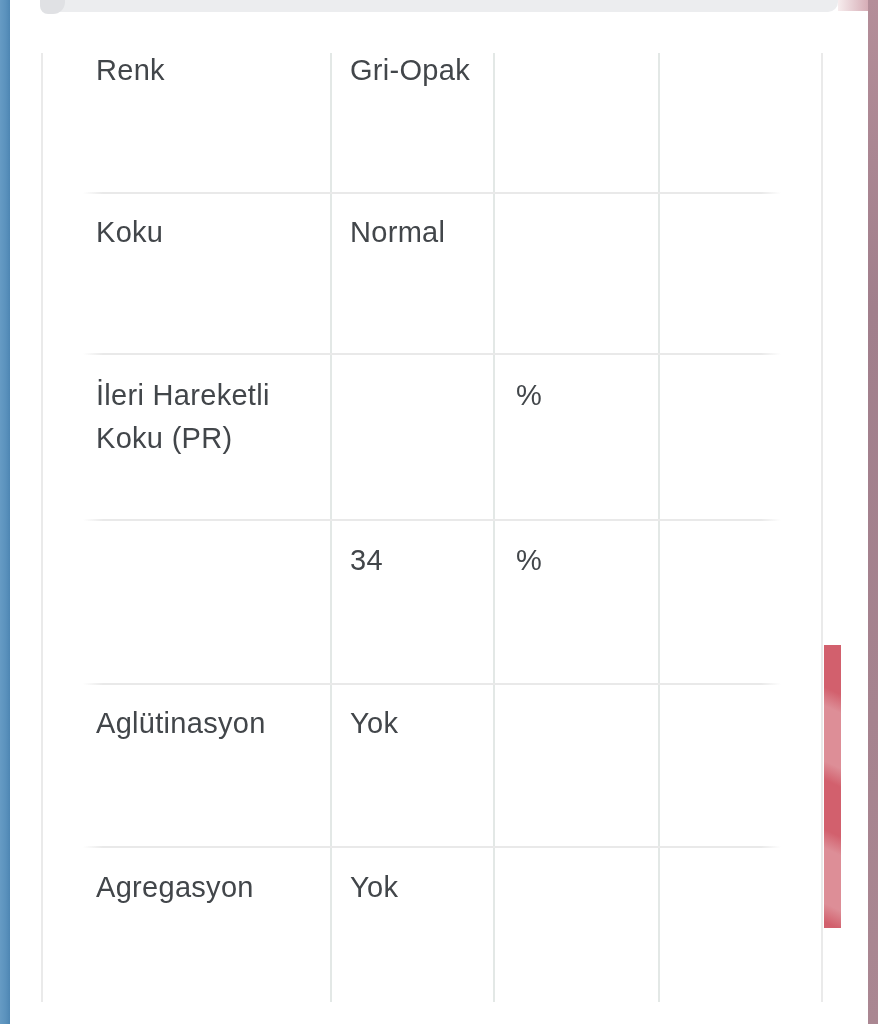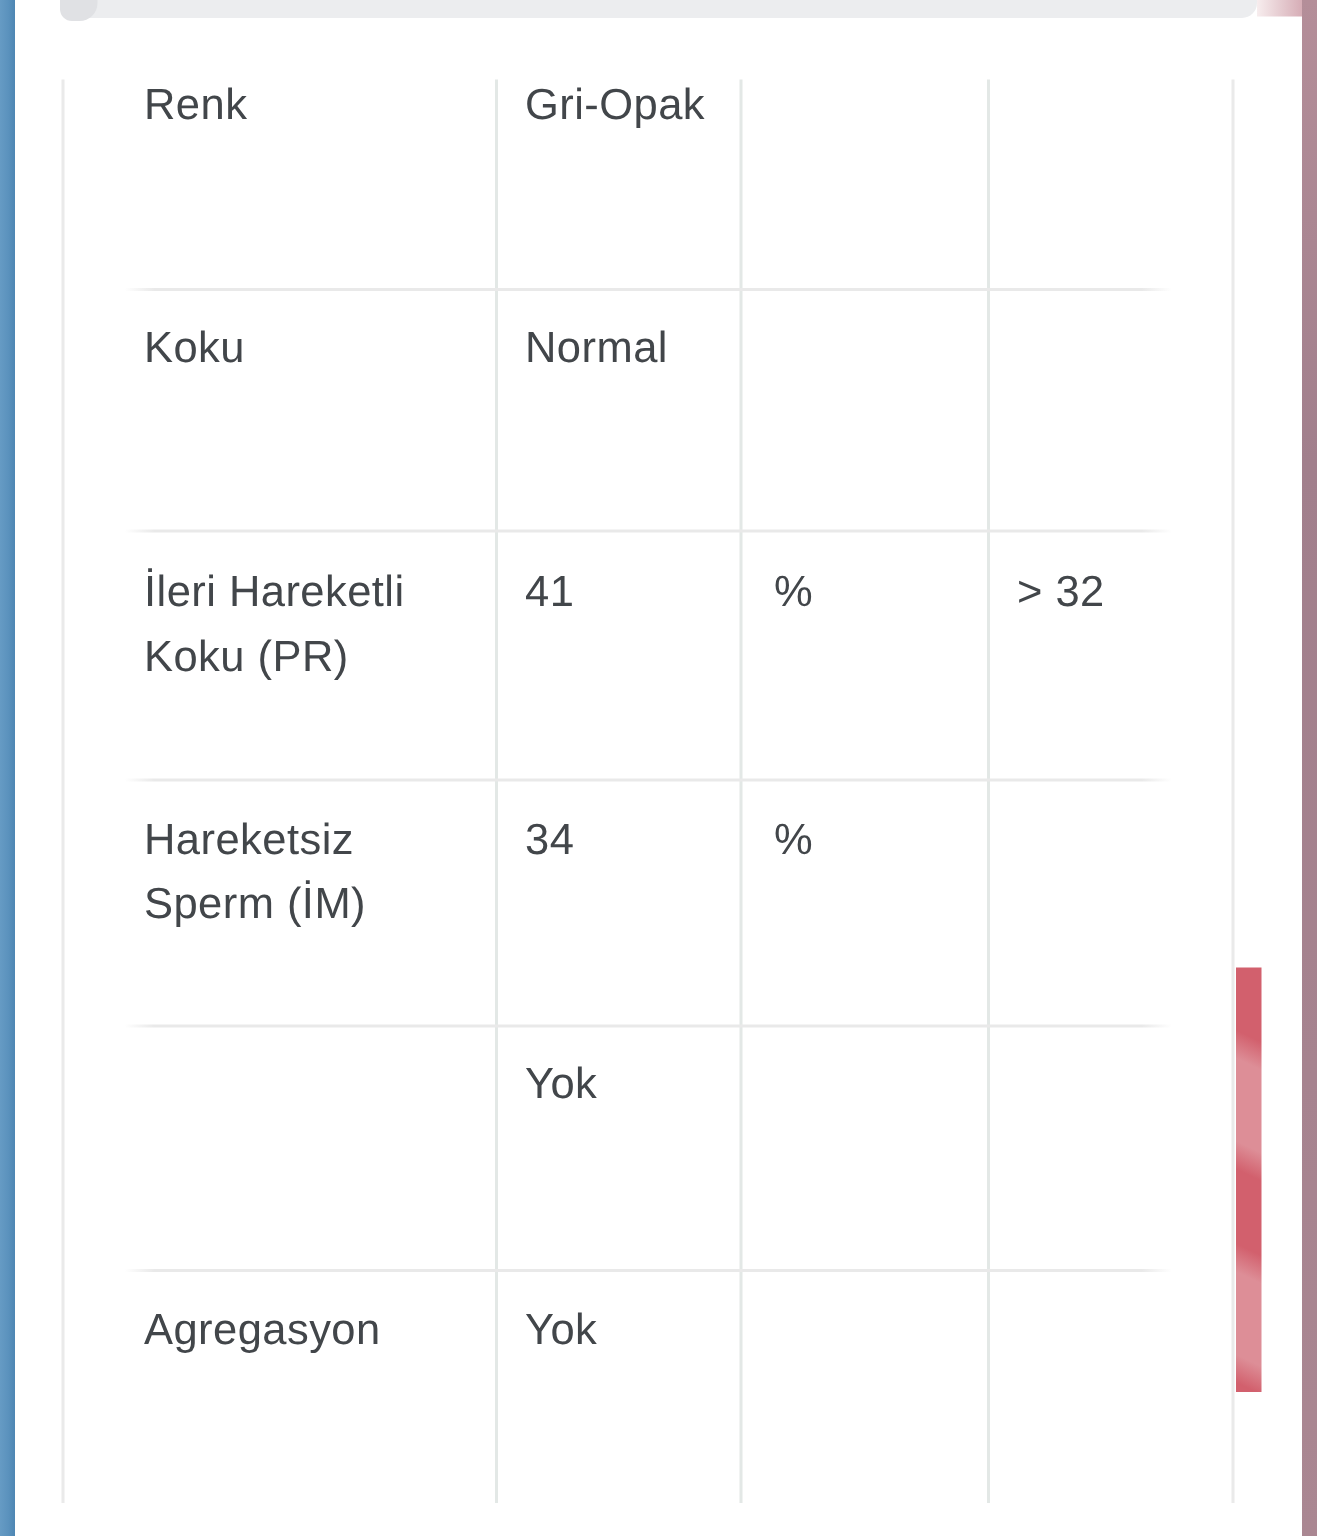--- a/index.html
+++ b/index.html
@@ -151,34 +151,31 @@
     <div class="row r2">
       <div class="cell c1">Koku</div>
       <div class="cell c2">Normal</div>
       <div class="cell c3"></div>
       <div class="cell c4"></div>
     </div>
 
     <div class="row r3">
       <div class="cell c1">İleri Hareketli
 Koku (PR)</div>
-      <div class="cell c2">41</div>
       <div class="cell c3">%</div>
-      <div class="cell c4">&gt; 32</div>
     </div>
 
     <div class="row r4">
-      <div class="cell c1">Hareketsiz
-Sperm (İM)</div>
       <div class="cell c2">34</div>
       <div class="cell c3">%</div>
       <div class="cell c4"></div>
     </div>
 
     <div class="row r5">
+      <div class="cell c1">Aglütinasyon</div>
       <div class="cell c2">Yok</div>
       <div class="cell c3"></div>
       <div class="cell c4"></div>
     </div>
 
     <div class="row r6">
       <div class="cell c1">Agregasyon</div>
       <div class="cell c2">Yok</div>
       <div class="cell c3"></div>
       <div class="cell c4"></div>

